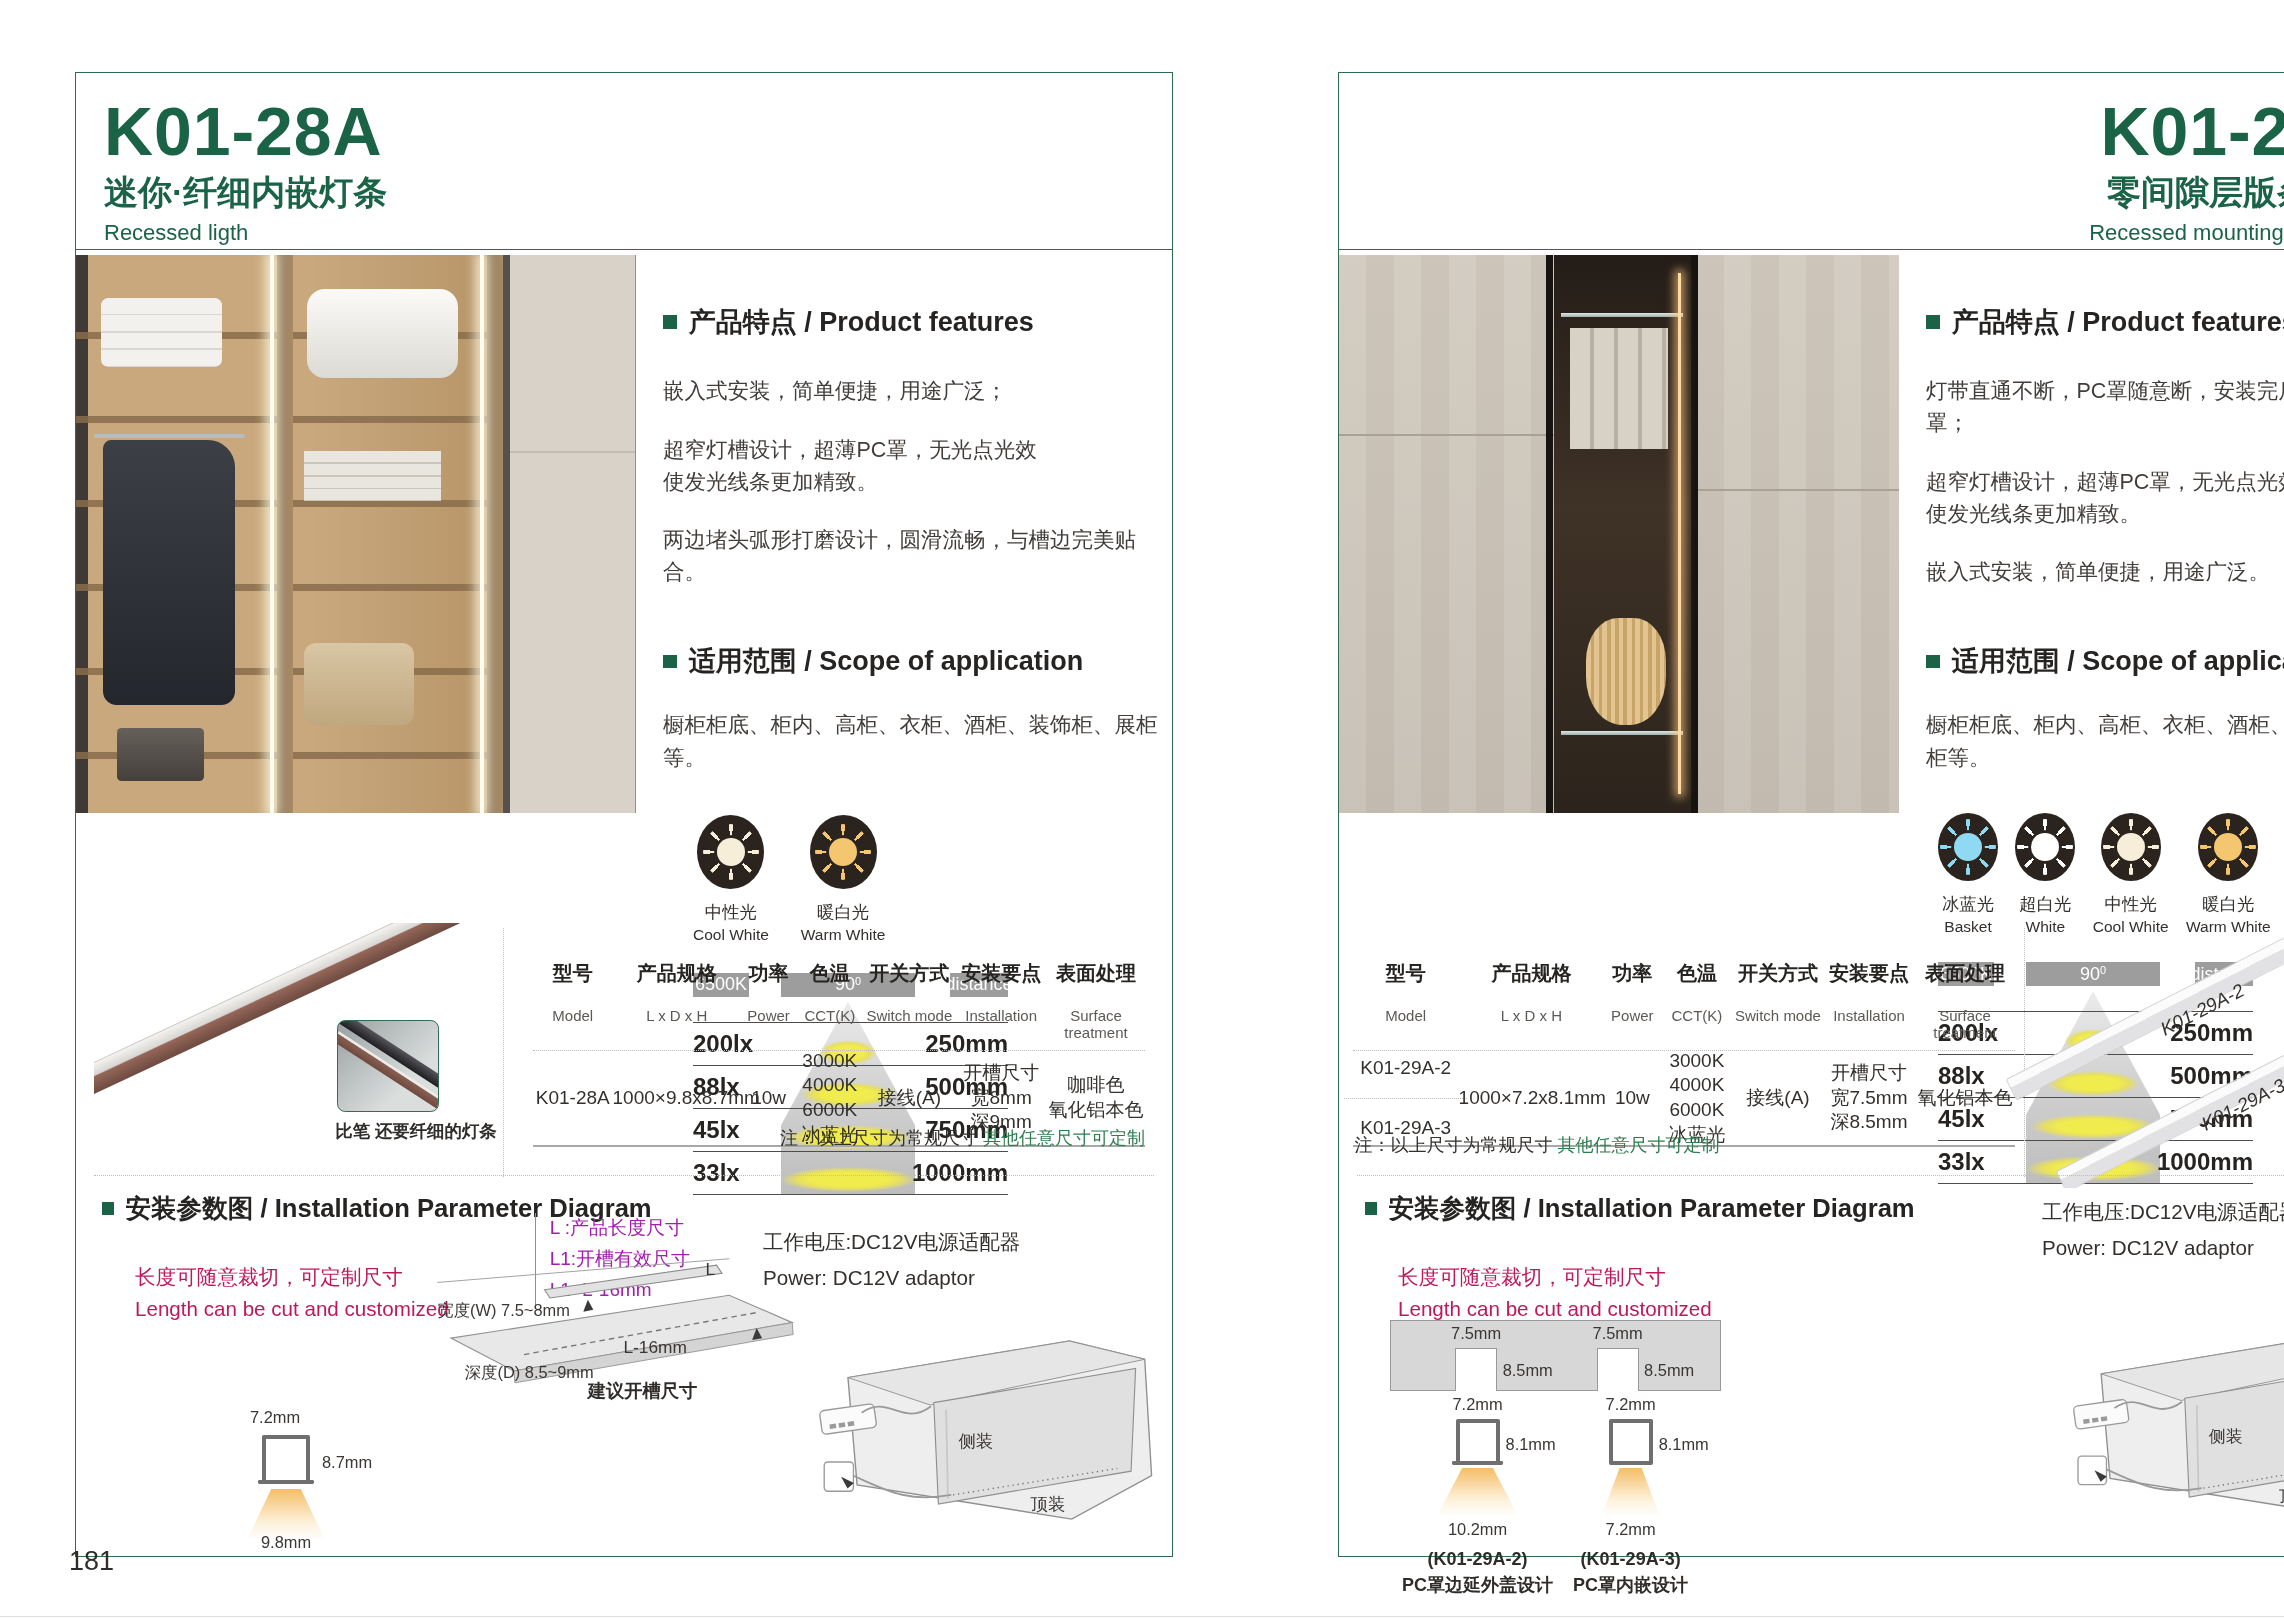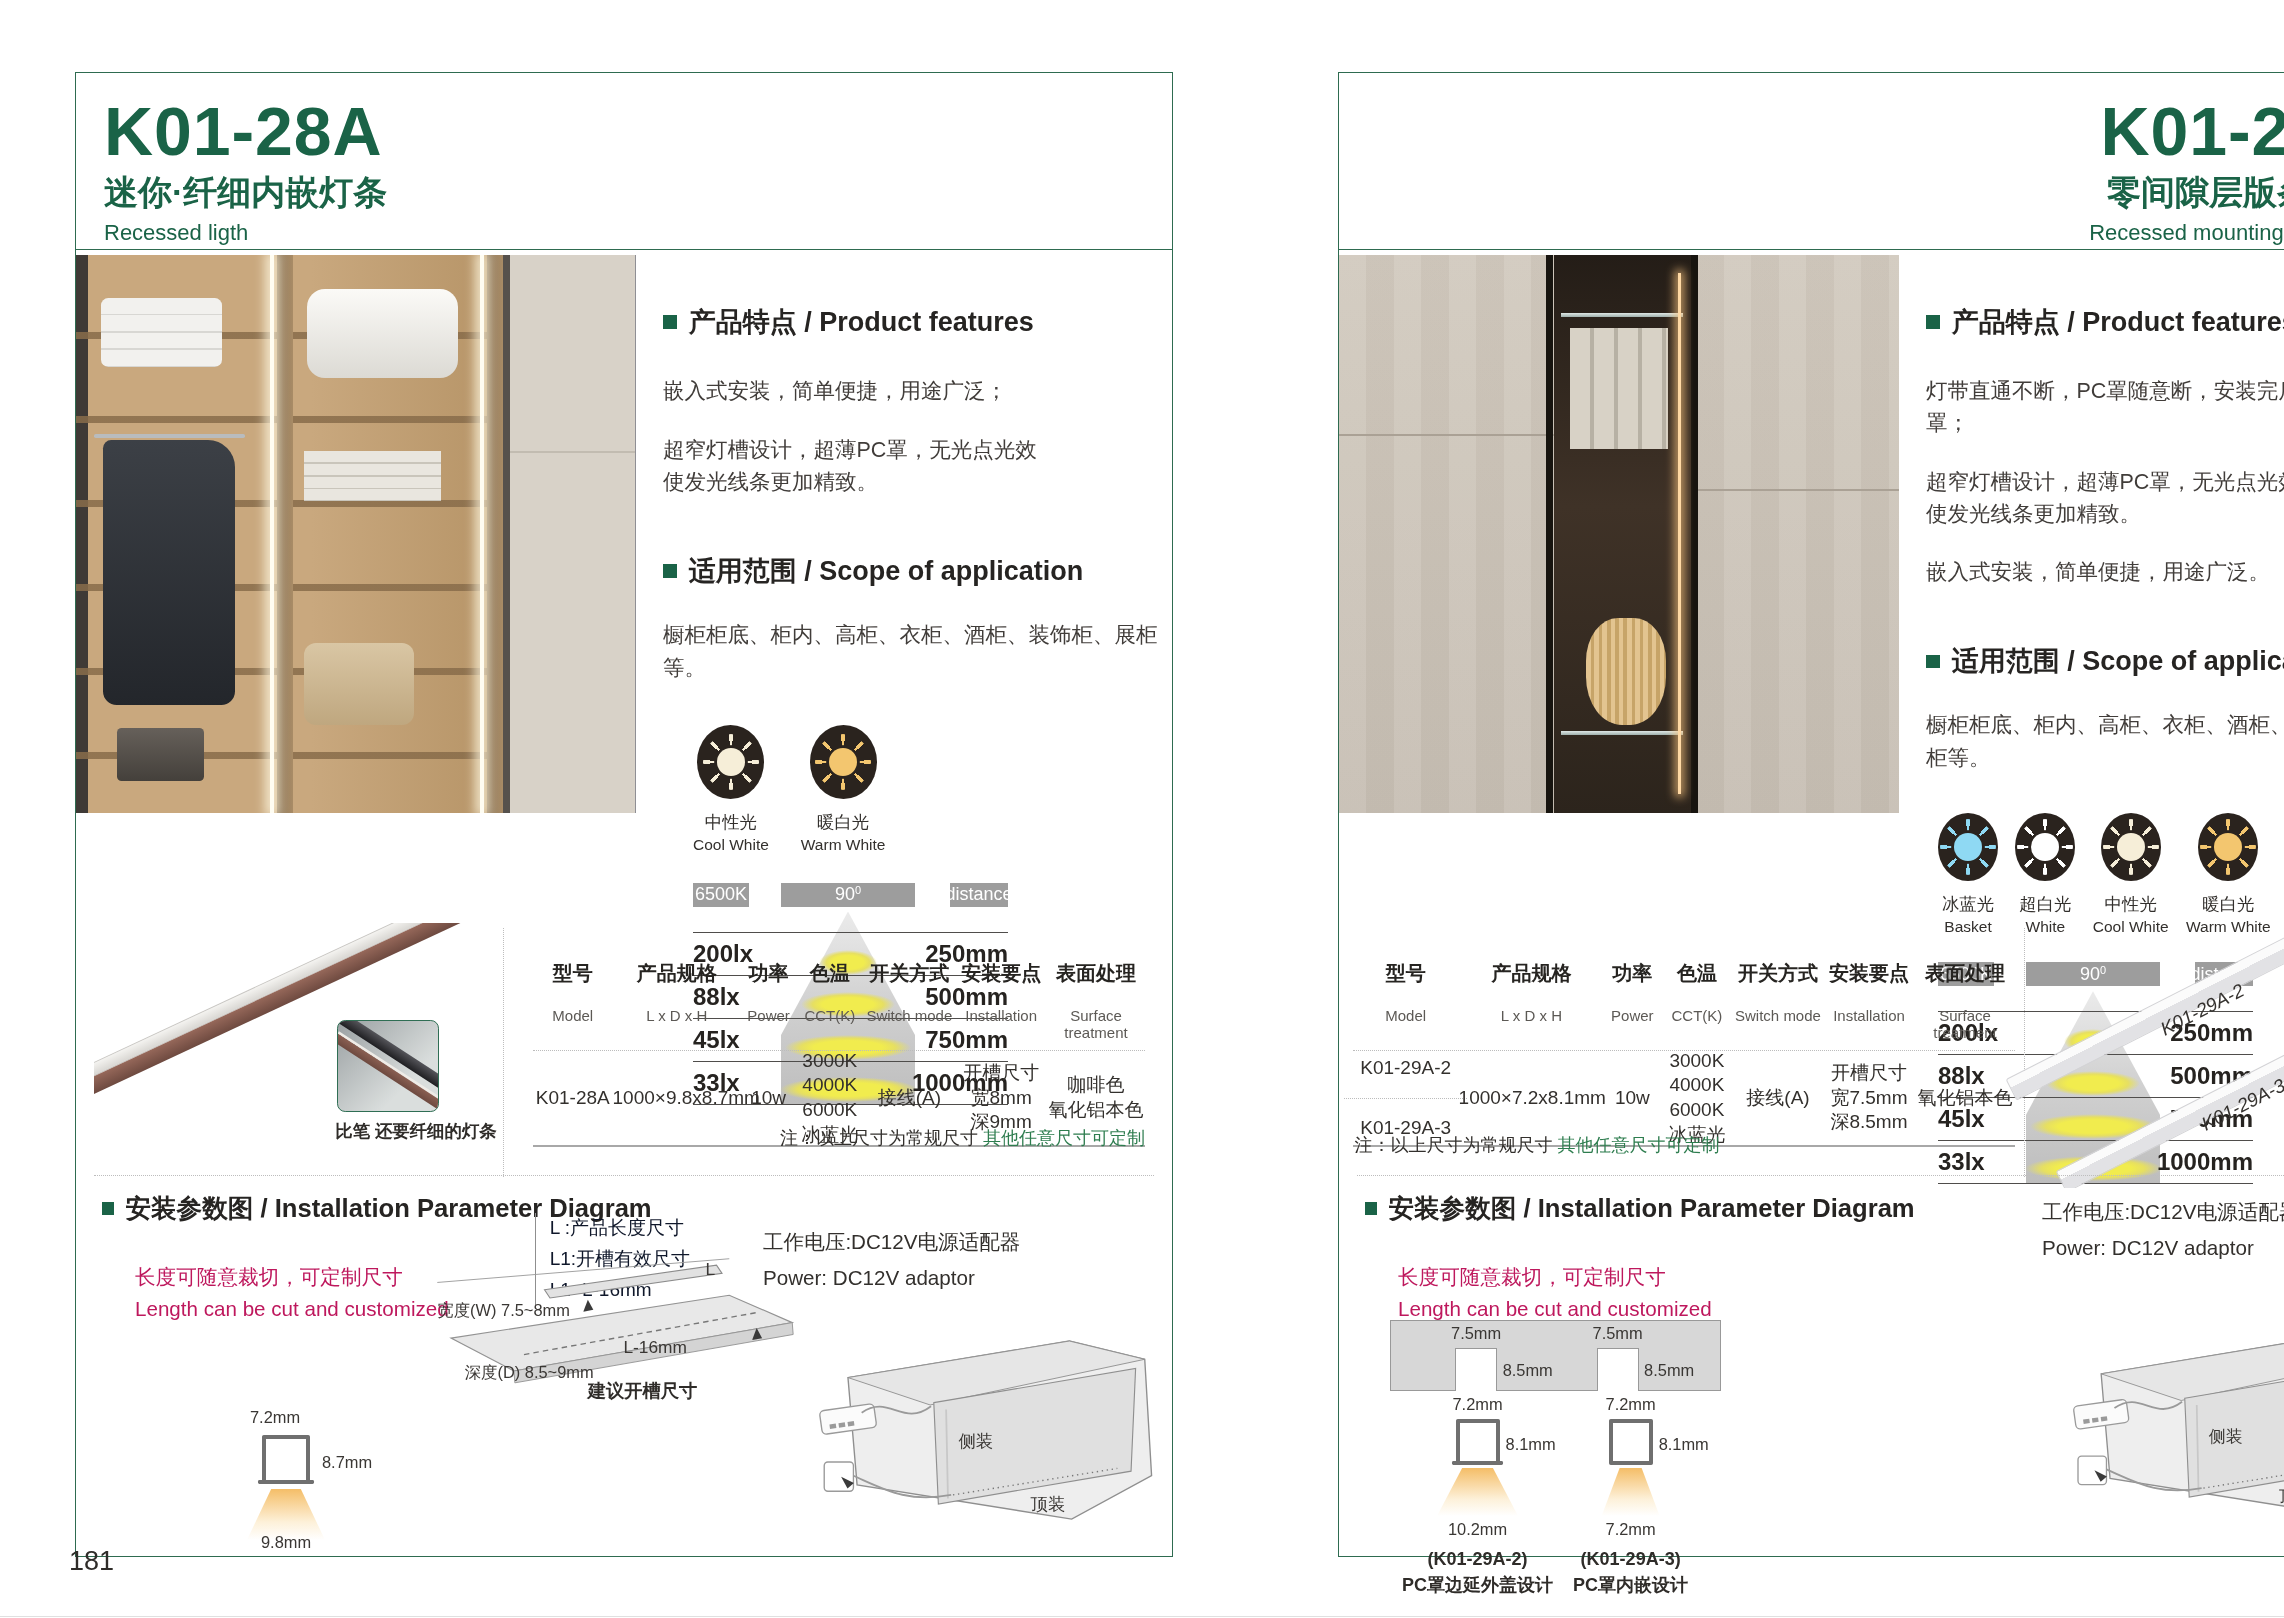--- a/index.html
+++ b/index.html
@@ -104,21 +104,21 @@
   .msep{border-top:1.4px dotted #bcbcbc;margin:0 -8%;}
   .tsolid{border-top:2.7px solid #a8a8a8;}
   .note{position:absolute;font-size:18px;color:#33302d;white-space:nowrap;}
   .note .hl{color:#2e7d4f;}
   #pageL .note{top:1053px;right:27px;}
   #pageR .note{top:1060px;left:15.5px;}
   
   .ih{position:absolute;left:25.6px;top:1118px;display:flex;align-items:center;gap:11px;font-size:25.6px;font-weight:bold;color:#262422;}
   .bullet2{width:12.8px;height:12.8px;background:#1a6347;}
   .cut{position:absolute;left:59px;top:1188px;font-size:20.6px;color:#be185d;line-height:1.55;}
-  .legend{position:absolute;left:459px;top:1140px;border-left:1.4px solid #8f8f8f;padding-left:13.7px;font-size:19px;color:#0f172a;line-height:1.62;}
+  .legend{position:absolute;left:459px;top:1140px;border-left:1.4px solid #8f8f8f;padding-left:13.7px;font-size:19px;color:#a21caf;line-height:1.62;}
   .pwr{position:absolute;font-size:20.6px;color:#33302d;line-height:1.75;}
   #pageL .pwr{left:687px;top:1151px;}
   #pageR .pwr{left:703px;top:1121px;}
   
   .cs{position:absolute;}
   .wall{position:absolute;background:#d7d7d7;border:0.9px solid #999;}
   .slot{position:absolute;bottom:-0.9px;background:#fff;border:0.9px solid #999;border-bottom:none;}
   .dim{position:absolute;font-size:16.4px;color:#3a3734;white-space:nowrap;}
   .profile{position:absolute;background:#fff;border:4.1px solid #6f6f6f;border-radius:1.8px;box-sizing:border-box;}
   .flange::after{content:"";position:absolute;left:-7.8px;right:-7.8px;bottom:-4.1px;height:4.6px;background:#6f6f6f;border-radius:1.4px;}
@@ -159,20 +159,21 @@
   <div class="feat">
     <div class="sec-h" style="margin-top:49px;">
       <span class="bullet"></span>
       <span>产品特点 / Product features</span>
     </div>
     <div class="fp" style="margin-top:35px;">嵌入式安装，简单便捷，用途广泛；</div>
     <div class="fp" style="margin-top:26.5px;">
       <div>超窄灯槽设计，超薄PC罩，无光点光效</div>
       <div>使发光线条更加精致。</div>
     </div>
+    <div class="fp" style="margin-top:25.6px;">两边堵头弧形打磨设计，圆滑流畅，与槽边完美贴合。</div>
     <div class="sec-h" style="margin-top:55px;">
       <span class="bullet"></span>
       <span>适用范围 / Scope of application</span>
     </div>
     <div class="fp" style="margin-top:30px;">橱柜柜底、柜内、高柜、衣柜、酒柜、装饰柜、展柜等。</div>
 
     <div class="icons" style="margin-top:41px;margin-left:30px;gap:32px;">
       <div class="icon">
         <div class="sunball c-cool">
             <span class="rays"></span>

